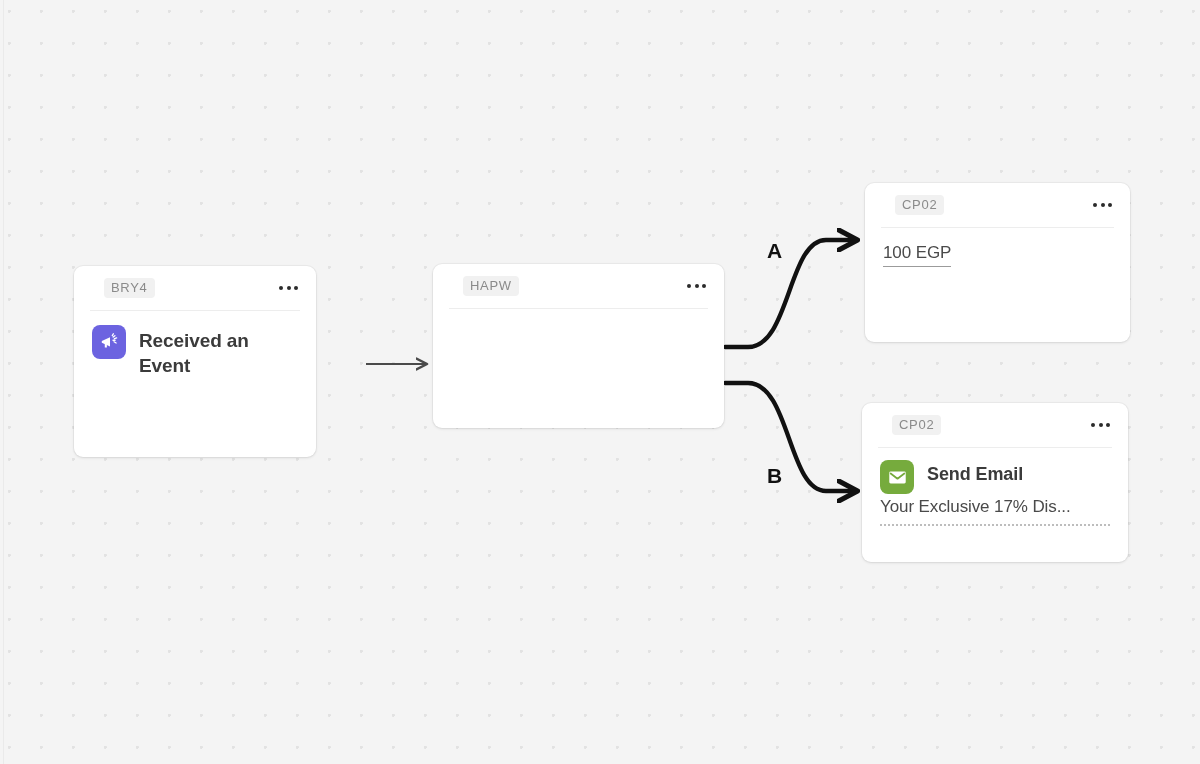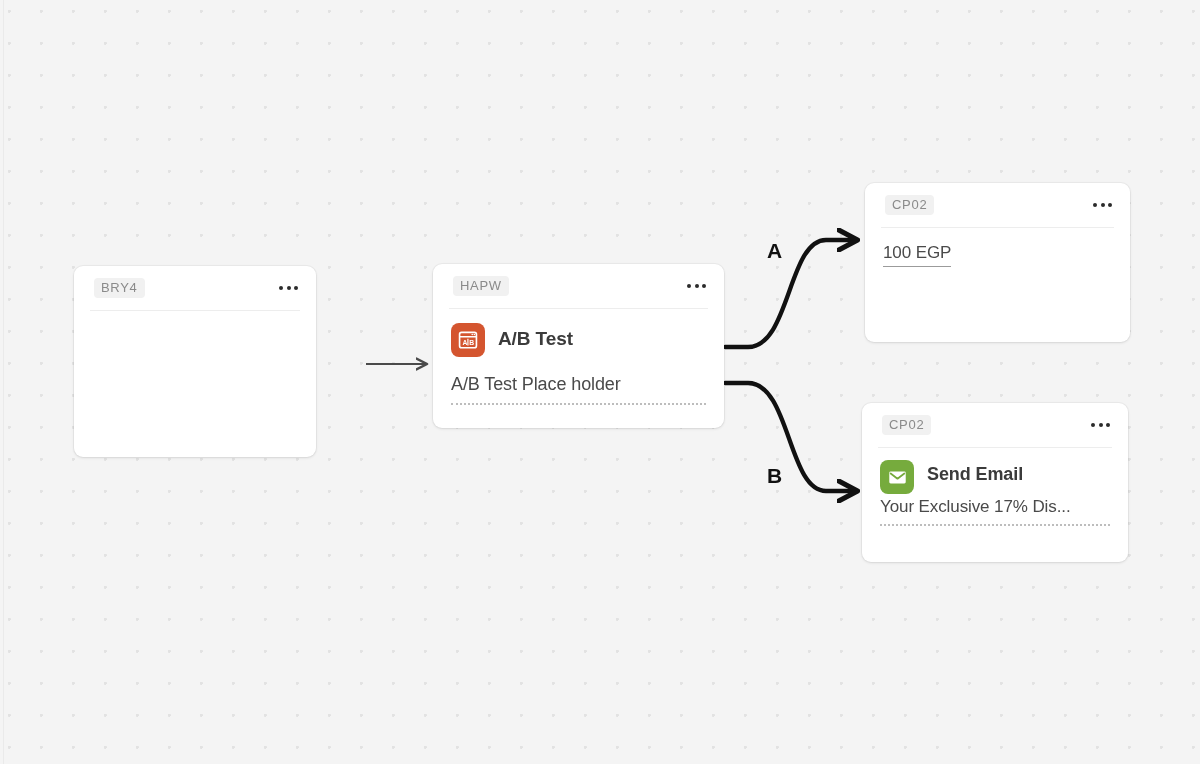--- a/index.html
+++ b/index.html
@@ -63,21 +63,21 @@
     box-sizing: border-box;
     overflow: hidden;
   }
 
   .node-head {
     position: relative;
     height: 44px;
     display: flex;
     align-items: center;
     justify-content: space-between;
-    padding: 0 16px 0 20px;
+    padding: 0 16px 0 30px;
     box-sizing: border-box;
   }
 
   .node-code {
     display: inline-block;
     background: #f1f1f1;
     color: #8a8a8a;
     font-family: "Liberation Sans", sans-serif;
     font-size: 13px;
     letter-spacing: 0.7px;
@@ -199,50 +199,44 @@
     <div class="node-head">
       <span class="node-code">BRY4</span>
       <span class="node-menu">
         <i></i>
           <i></i>
           <i></i>
       </span>
     </div>
     <div class="node-divider"></div>
     <div class="node-body">
-    </div>
-  </div>
-
-  <div class="node" id="node-abtest">
-    <div class="node-head">
-      <span class="node-code">HAPW</span>
-      <span class="node-menu">
-        <i></i>
-          <i></i>
-          <i></i>
-      </span>
-    </div>
-    <div class="node-divider"></div>
-    <div class="node-body">
       <div class="node-title-row">
-        <span class="node-icon" style="background:#d4552f">
-          <svg width="22" height="22" viewBox="0 0 24 24">
-            <rect x="2.8" y="3.6" width="18.4" height="16.8" rx="2.2" fill="none" stroke="#ffffff" stroke-width="1.8"></rect>
-            <line x1="2.8" y1="8.4" x2="21.2" y2="8.4" stroke="#ffffff" stroke-width="1.6"></line>
-            <circle cx="16.6" cy="6.0" r="0.85" fill="#ffffff"></circle>
-            <circle cx="18.9" cy="6.0" r="0.85" fill="#ffffff"></circle>
-            <text x="6.0" y="17.2" fill="#ffffff" font-family="Liberation Sans, sans-serif" font-size="7.4" font-weight="bold">A</text>
-            <line x1="11.9" y1="10.6" x2="11.9" y2="18.0" stroke="#ffffff" stroke-width="1.3"></line>
-            <text x="13.4" y="17.2" fill="#ffffff" font-family="Liberation Sans, sans-serif" font-size="7.4" font-weight="bold">B</text>
+        <span class="node-icon" style="background:#6c63e0">
+          <svg width="21" height="21" viewBox="0 0 24 24">
+            <path d="M3.2 10.3 L12.6 6.1 L12.6 16.6 L3.2 12.4 Z" fill="#ffffff"></path>
+            <path d="M6.6 12.7 L6.6 17.8 L9.0 17.8 L9.0 13.8 Z" fill="#ffffff"></path>
+            <path d="M15.2 4.2 L16.4 2.0 M17.6 7.6 L20.2 6.8 M17.2 11.2 L19.6 12.6
+                     M16.0 9.4 L18.4 9.4 M16.2 5.8 L18.2 4.2" stroke="#ffffff" stroke-width="1.5" stroke-linecap="round"></path>
           </svg>
         </span>
-        <span class="node-title">A/B Test</span>
+        <span class="node-title">Received an Event</span>
       </div>
-      <div class="node-sub dotted">A/B Test Place holder</div>
-    </div>
+    </div>
+  </div>
+
+  <div class="node" id="node-abtest">
+    <div class="node-head">
+      <span class="node-code">HAPW</span>
+      <span class="node-menu">
+        <i></i>
+          <i></i>
+          <i></i>
+      </span>
+    </div>
+    <div class="node-divider"></div>
   </div>
 
   <div class="node" id="node-coupon">
     <div class="node-head">
       <span class="node-code">CP02</span>
       <span class="node-menu">
         <i></i>
           <i></i>
           <i></i>
       </span>

